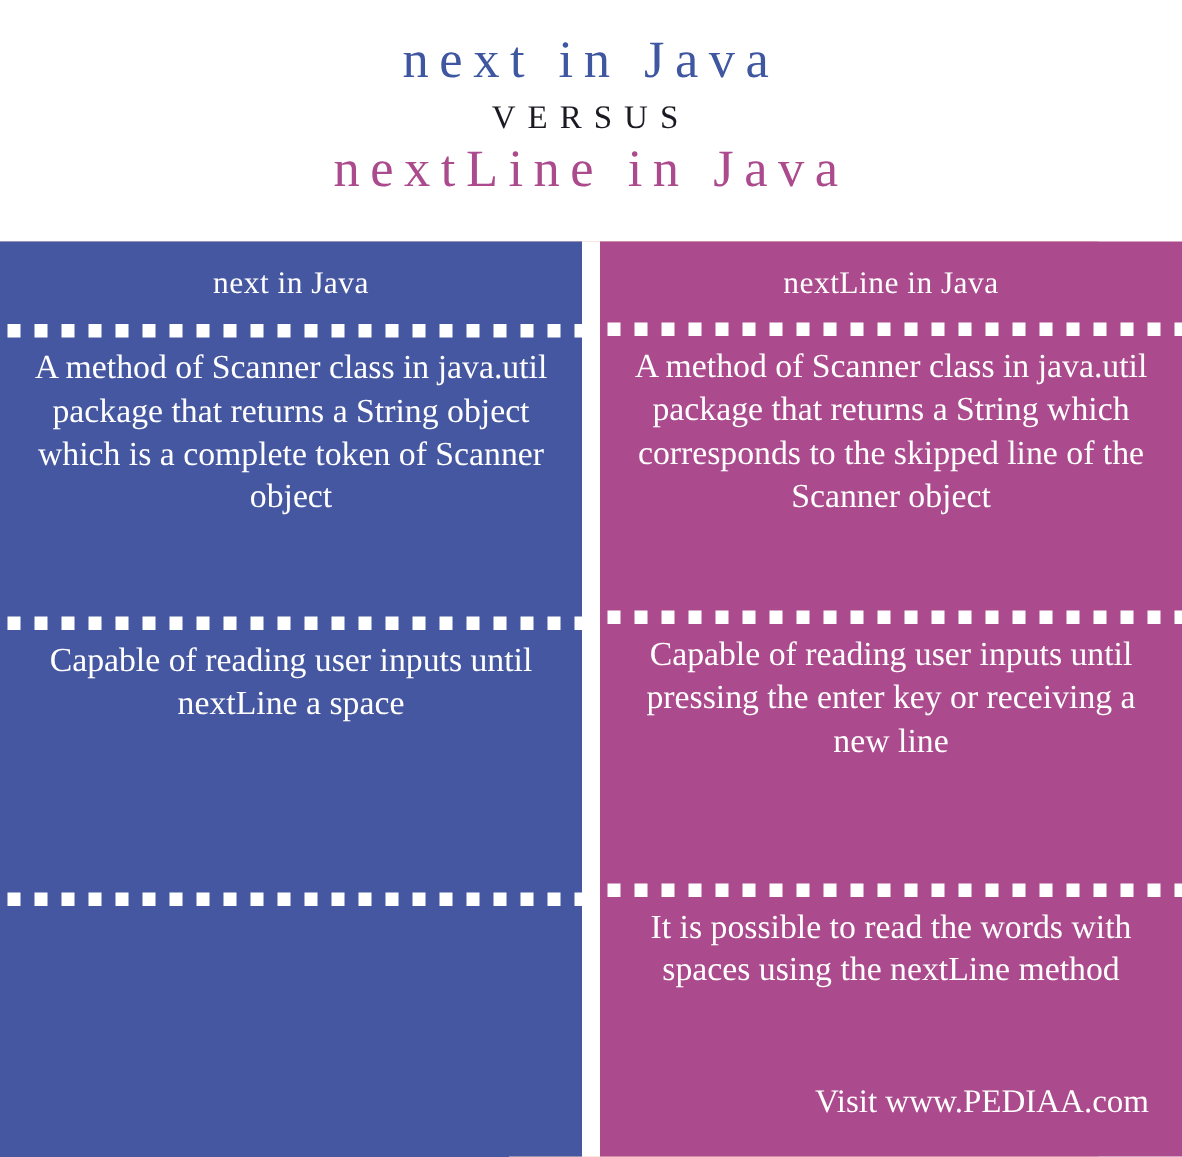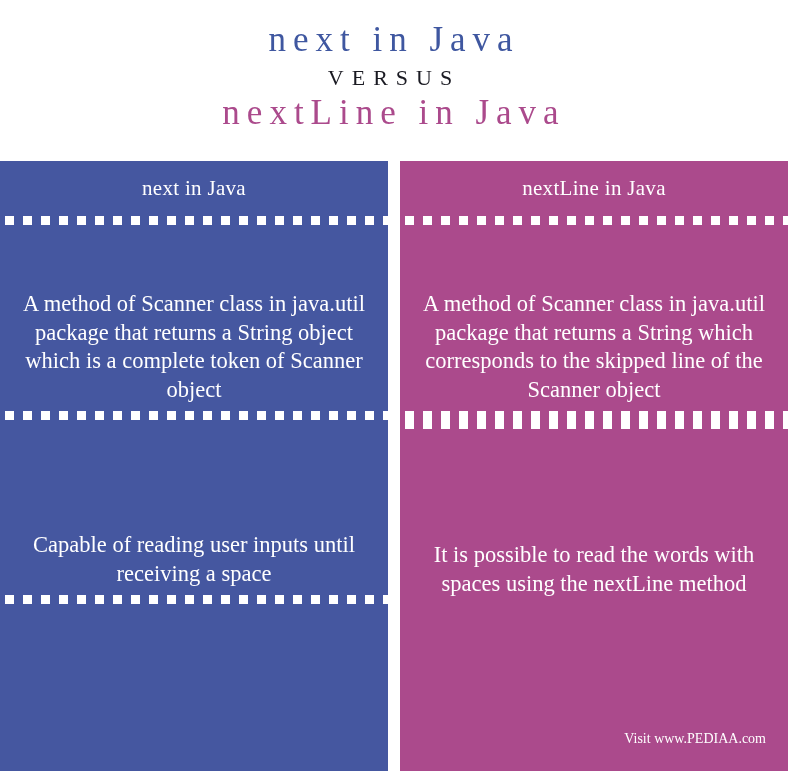--- a/index.html
+++ b/index.html
@@ -110,21 +110,21 @@
     flex: 0 0 9px;
     background-image:
       linear-gradient(to right, #ffffff 0 9px, transparent 9px 18px);
     background-size: 18px 9px;
     background-repeat: repeat-x;
     background-position: 5px 0;
   }
 
   .cell {
     display: flex;
-    align-items: flex-end;
+    align-items: flex-start;
     justify-content: center;
     text-align: center;
     color: #ffffff;
     font-size: 22.5px;
     line-height: 1.28;
     padding: 6px 22px;
     box-sizing: border-box;
   }
   .cell-text {
     display: block;
@@ -133,21 +133,21 @@
 
   .cell-r1 { height: 186px; }
   .cell-r2 { height: 175px; }
   .cell-r3 { height: 176px; }
 
   .footer-note {
     position: absolute;
     right: 22px;
     bottom: 24px;
     color: #ffffff;
-    font-size: 14px;
+    font-size: 22px;
     text-align: center;
     white-space: nowrap;
   }
 </style>
 </head>
 <body>
 
 <div class="infographic">
 
   <div class="title-block">
@@ -159,34 +159,37 @@
   <div class="compare">
 
     <div class="column col-left">
       <div class="col-header">next in Java</div>
       <div class="dash-sep"></div>
       <div class="cell cell-r1">
         <span class="cell-text">A method of Scanner class in java.util package that returns a String object which is a complete token of Scanner object</span>
       </div>
       <div class="dash-sep"></div>
       <div class="cell cell-r2">
-        <span class="cell-text">Capable of reading user inputs until receiving a space</span>
+        <span class="cell-text">Capable of reading user inputs until nextLine a space</span>
       </div>
       <div class="dash-sep"></div>
     </div>
 
     <div class="col-gap"></div>
 
     <div class="column col-right">
       <div class="col-header">nextLine in Java</div>
       <div class="dash-sep"></div>
       <div class="cell cell-r1">
         <span class="cell-text">A method of Scanner class in java.util package that returns a String which corresponds to the skipped line of the Scanner object</span>
       </div>
       <div class="dash-sep"></div>
+      <div class="cell cell-r2">
+        <span class="cell-text">Capable of reading user inputs until pressing the enter key or receiving a new line</span>
+      </div>
       <div class="dash-sep"></div>
       <div class="cell cell-r3">
         <span class="cell-text">It is possible to read the words with spaces using the nextLine method</span>
       </div>
 
       <div class="footer-note">Visit www.PEDIAA.com</div>
     </div>
 
   </div>
 </div>

